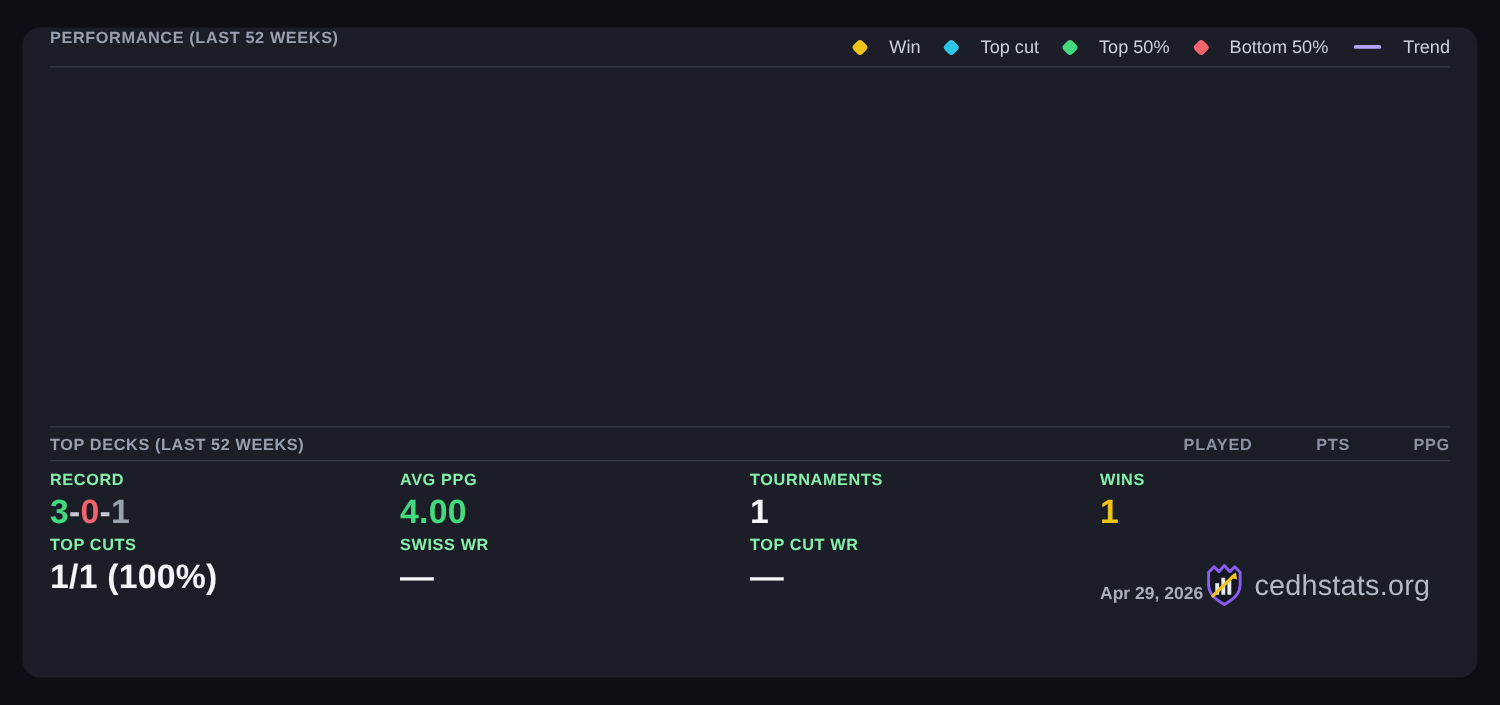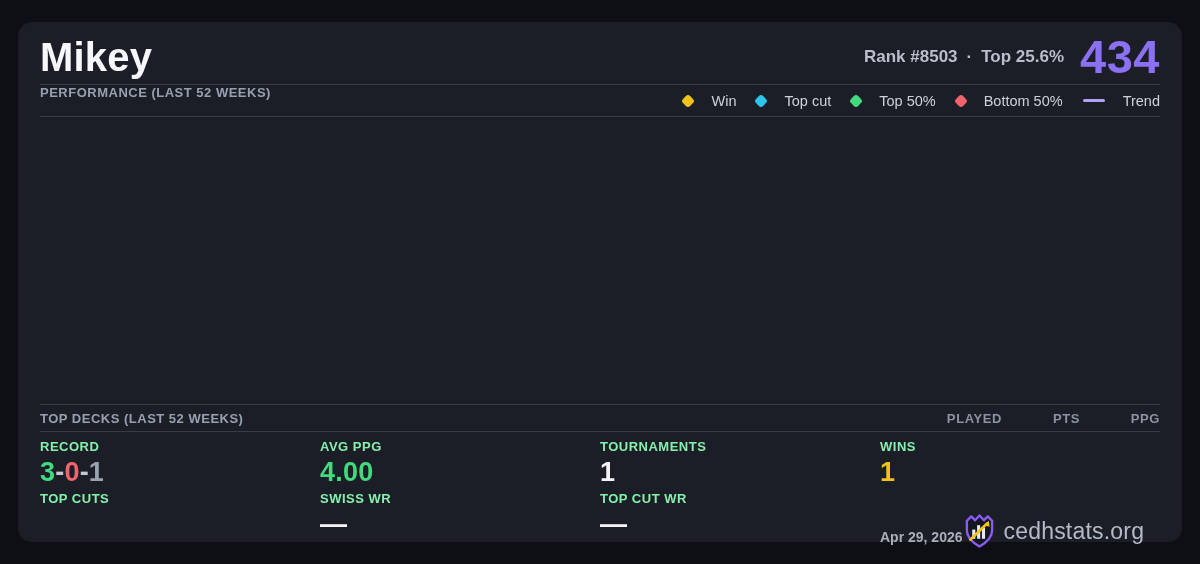--- a/index.html
+++ b/index.html
@@ -57,31 +57,20 @@
   .footer-cell { display:flex; flex-direction:row; align-items:flex-end; justify-content:flex-start; }
   .date-text { font-size:14px; font-weight:600; color:#a9aeba; line-height:16px; margin-bottom:4px; }
   .brand-row { display:flex; align-items:center; gap:8px; }
   .brand-text { font-size:23px; font-weight:400; color:#b4bac6; letter-spacing:.2px; }
 </style>
 </head>
 <body>
 
 <div class="card">
 
-  <div class="card-header">
-    <div class="player-name">Mikey</div>
-    <div class="header-right">
-      <div class="rank-line">
-        <span>Rank #8503</span>
-        <span>·</span>
-        <span>Top 25.6%</span>
-      </div>
-      <div class="score" style="color: rgb(139, 112, 242);">434</div>
-    </div>
-  </div>
 
   <div class="perf-header">
     <div class="section-title">PERFORMANCE (LAST 52 WEEKS)</div>
     <div class="legend">
       <div class="legend-item">
         <span class="marker-diamond" style="background-color: rgb(239, 195, 25);"></span>
         <span>Win</span>
       </div>
       <div class="legend-item">
         <span class="marker-diamond" style="background-color: rgb(46, 197, 234);"></span>
@@ -132,20 +121,21 @@
       <div class="stat-value">1</div>
     </div>
 
     <div class="stat-cell">
       <div class="stat-label">WINS</div>
       <div class="stat-value" style="color: rgb(239, 195, 25);">1</div>
     </div>
 
     <div class="stat-cell">
       <div class="stat-label">TOP CUTS</div>
+      <div class="stat-value">1/1 (100%)</div>
     </div>
 
     <div class="stat-cell">
       <div class="stat-label">SWISS WR</div>
       <div class="stat-value">—</div>
     </div>
 
     <div class="stat-cell">
       <div class="stat-label">TOP CUT WR</div>
       <div class="stat-value">—</div>

